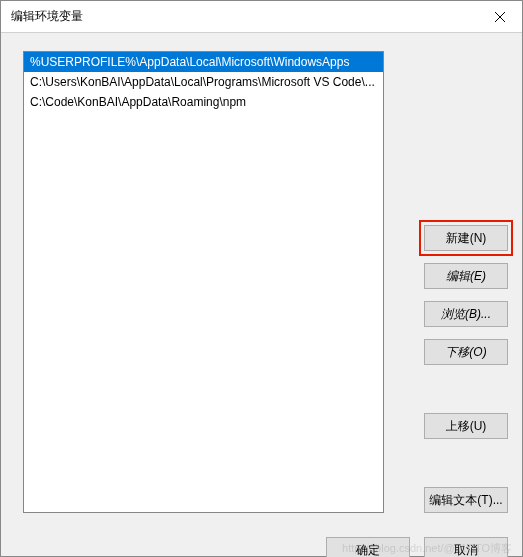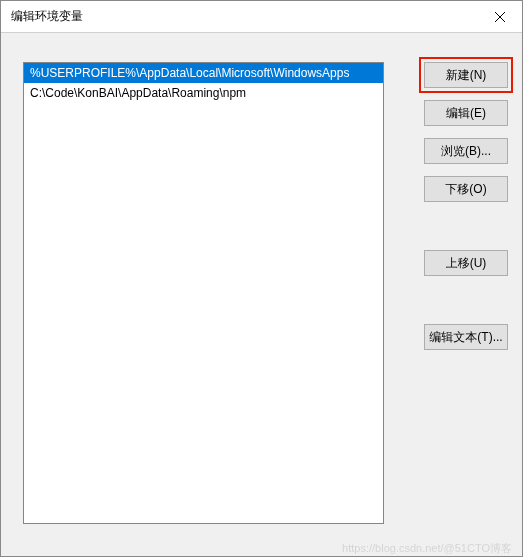--- a/index.html
+++ b/index.html
@@ -3,38 +3,38 @@
 <meta charset="utf-8">
 <style>
   * { box-sizing: border-box; font-family: "Microsoft YaHei", "Segoe UI", sans-serif; }
   body { margin: 0; background: #fff; }
   .window {
     width: 523px; height: 557px;
     border: 1px solid #888;
     background: #f0f0f0;
     display: flex; flex-direction: column;
     position: relative;
-    gap: 11px;
   }
   .titlebar {
     height: 32px; background: #fff;
     display: flex; align-items: center;
     padding-left: 10px;
     border-bottom: 1px solid #d0d0d0;
   }
   .titlebar-title { font-size: 12px; color: #000; flex: 1; }
   .close-btn {
     width: 45px; height: 32px;
     display: flex; align-items: center; justify-content: center;
     font-size: 14px; color: #000;
   }
   .content {
     flex: 1; padding: 18px 14px 14px 22px;
     display: flex; flex-direction: row;
     gap: 14px;
+    align-items: flex-end;
   }
   .listbox {
     flex: 1;
     background: #fff;
     border: 1px solid #858585;
     overflow: hidden;
     height: 462px;
   }
   .list-item {
     font-size: 12px;
@@ -60,21 +60,21 @@
     border: 1px solid #adadad;
     font-size: 12px;
     display: flex; align-items: center; justify-content: center;
     cursor: pointer;
     padding: 0;
   }
   .btn.highlighted {
     outline: 2px solid #e61b00;
     outline-offset: 3px;
   }
-  .gap-sm { margin-top: 12px; }
+  .gap-sm { margin-top: 12px; font-style: italic; }
   .gap-lg { margin-top: 48px; }
   .footer {
     padding: 10px 14px 14px 0;
     display: flex; justify-content: flex-end;
     gap: 14px;
   }
   .footer .btn { width: 84px; }
   .watermark {
     position: absolute;
     bottom: 0; right: 10px;
@@ -91,20 +91,21 @@
     <div class="close-btn">
       <svg width="10" height="10" viewBox="0 0 10 10">
         <path d="M0 0 L10 10 M10 0 L0 10" stroke="currentColor" stroke-width="1" fill="none"></path>
       </svg>
     </div>
   </div>
 
   <div class="content">
     <div class="listbox">
       <div class="list-item selected">%USERPROFILE%\AppData\Local\Microsoft\WindowsApps</div>
+      <div class="list-item">C:\Users\KonBAI\AppData\Local\Programs\Microsoft VS Code\...</div>
       <div class="list-item">C:\Code\KonBAI\AppData\Roaming\npm</div>
     </div>
 
     <div class="button-col">
       <button class="btn highlighted">新建(N)</button>
       <button class="btn gap-sm">编辑(E)</button>
       <button class="btn gap-sm">浏览(B)...</button>
       <button class="btn gap-sm">下移(O)</button>
       <button class="btn gap-lg">上移(U)</button>
       <button class="btn gap-lg">编辑文本(T)...</button>

